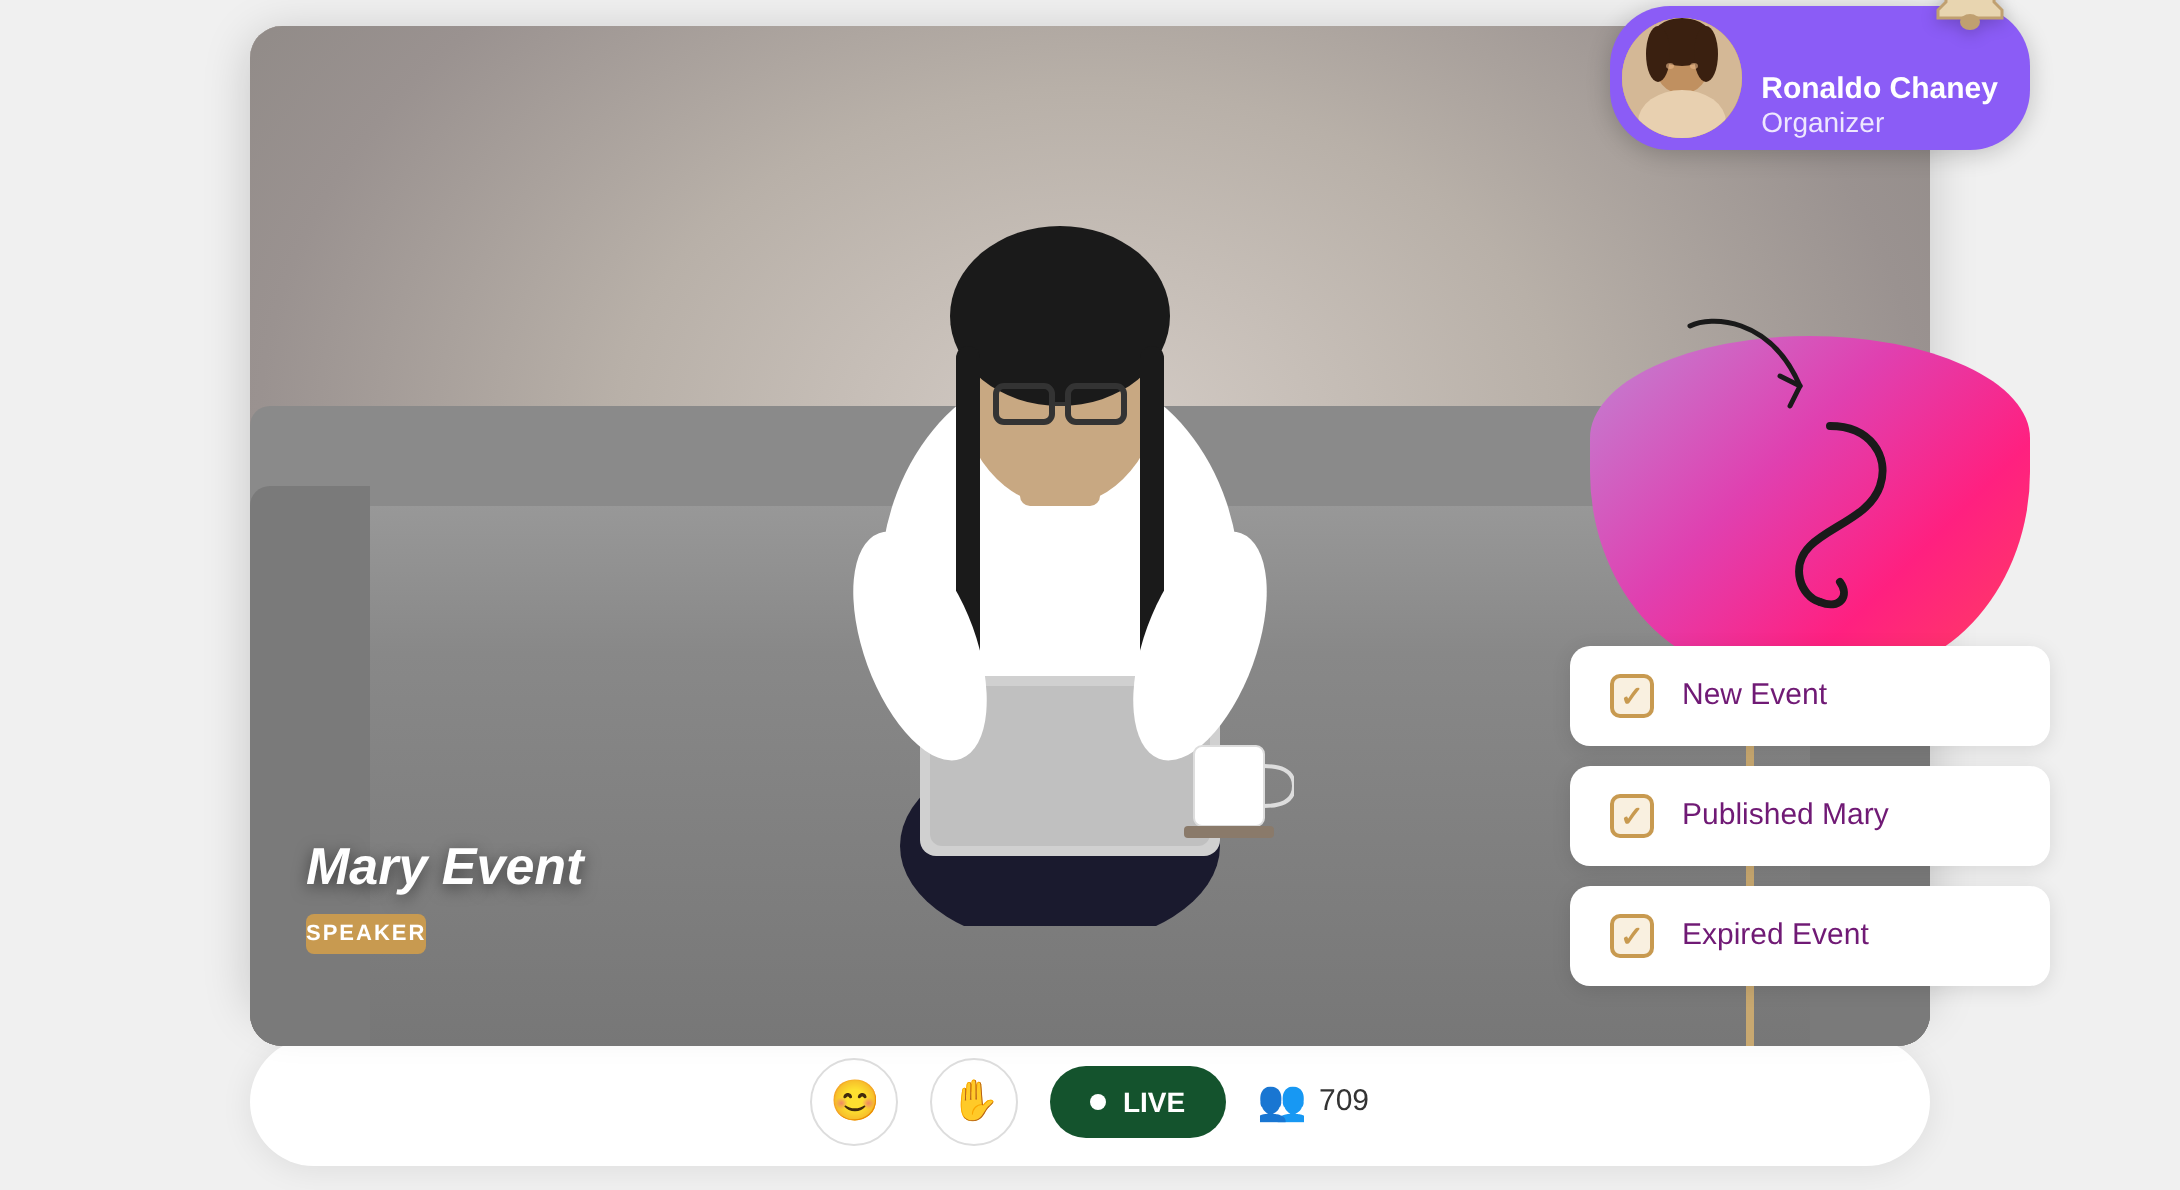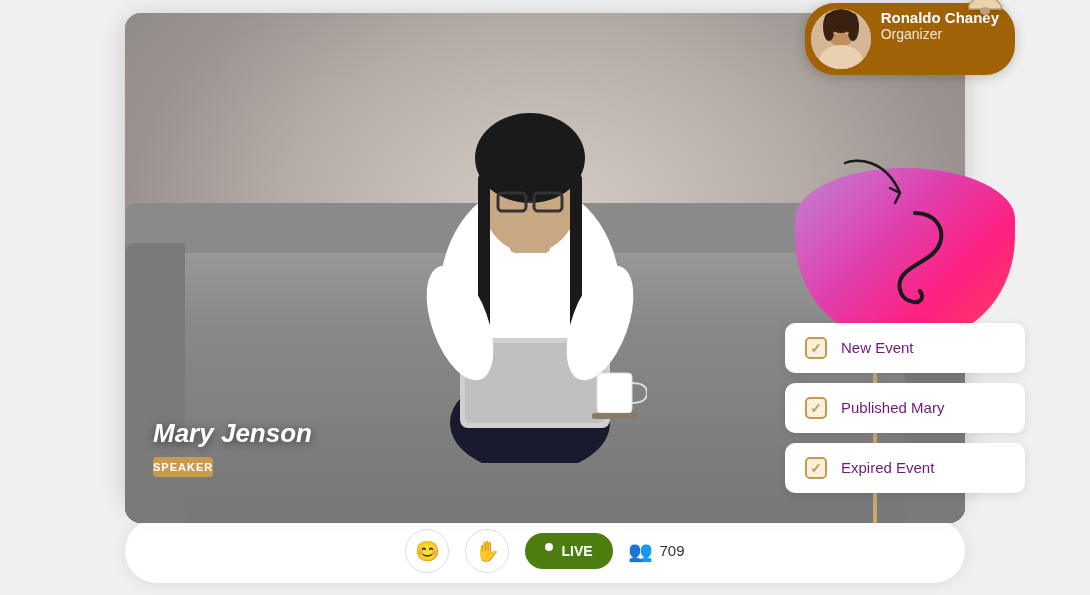--- a/index.html
+++ b/index.html
@@ -78,22 +78,22 @@
       border-radius: 4px;
       display: inline-block;
     }
 
     
     .organizer-card {
       position: absolute;
       top: -10px;
       right: -50px;
       display: flex;
-      align-items: flex-start;
-      background: #a16207;
+      align-items: flex-end;
+      background: #8b5cf6;
       border-radius: 30px;
       padding: 6px 16px 6px 6px;
       box-shadow: 0 2px 12px rgba(0,0,0,0.2);
       z-index: 20;
     }
 
     .organizer-avatar-wrapper {
       width: 60px;
       height: 60px;
       border-radius: 50%;
@@ -227,30 +227,30 @@
       border: 1.5px solid #ddd;
       background: white;
       display: flex;
       align-items: center;
       justify-content: center;
       cursor: pointer;
       font-size: 20px;
     }
 
     .live-btn {
-      background: #4d7c0f;
+      background: #14532d;
       color: white;
       border: none;
       border-radius: 24px;
       padding: 10px 20px;
       font-weight: 700;
       font-size: 14px;
       cursor: pointer;
       display: flex;
-      align-items: flex-start;
+      align-items: center;
       gap: 8px;
     }
 
     .live-dot {
       width: 8px;
       height: 8px;
       background: white;
       border-radius: 50%;
       display: inline-block;
     }
@@ -322,21 +322,21 @@
       </svg>
 
       <svg style="position:absolute;bottom:100px;left:55%;" width="60" height="70" viewBox="0 0 60 70">
         <rect x="10" y="20" width="35" height="40" rx="4" fill="white" stroke="#ddd" stroke-width="1"></rect>
         <path d="M45 30 Q60 30 60 40 Q60 50 45 50" fill="none" stroke="#ddd" stroke-width="2"></path>
         <rect x="5" y="60" width="45" height="6" rx="2" fill="#8a7a6a"></rect>
       </svg>
     </div>
 
     <div class="speaker-info">
-      <div class="speaker-name">Mary Jenson</div>
+      <div class="speaker-name">Mary Event</div>
       <div class="speaker-badge">SPEAKER</div>
     </div>
 
     <div class="organizer-card">
 
       <div class="bell-icon-wrapper">
         <svg width="40" height="44" viewBox="0 0 40 44">
           <path d="M20 2 C12 2 8 10 8 18 L8 28 L4 32 L4 36 L36 36 L36 32 L32 28 L32 18 C32 10 28 2 20 2 Z" fill="#e8d5b0" stroke="#c0a070" stroke-width="1.5"></path>
           <ellipse cx="20" cy="38" rx="5" ry="4" fill="#c0a070"></ellipse>
           <rect x="18" y="0" width="4" height="4" rx="2" fill="#c0a070"></rect>

